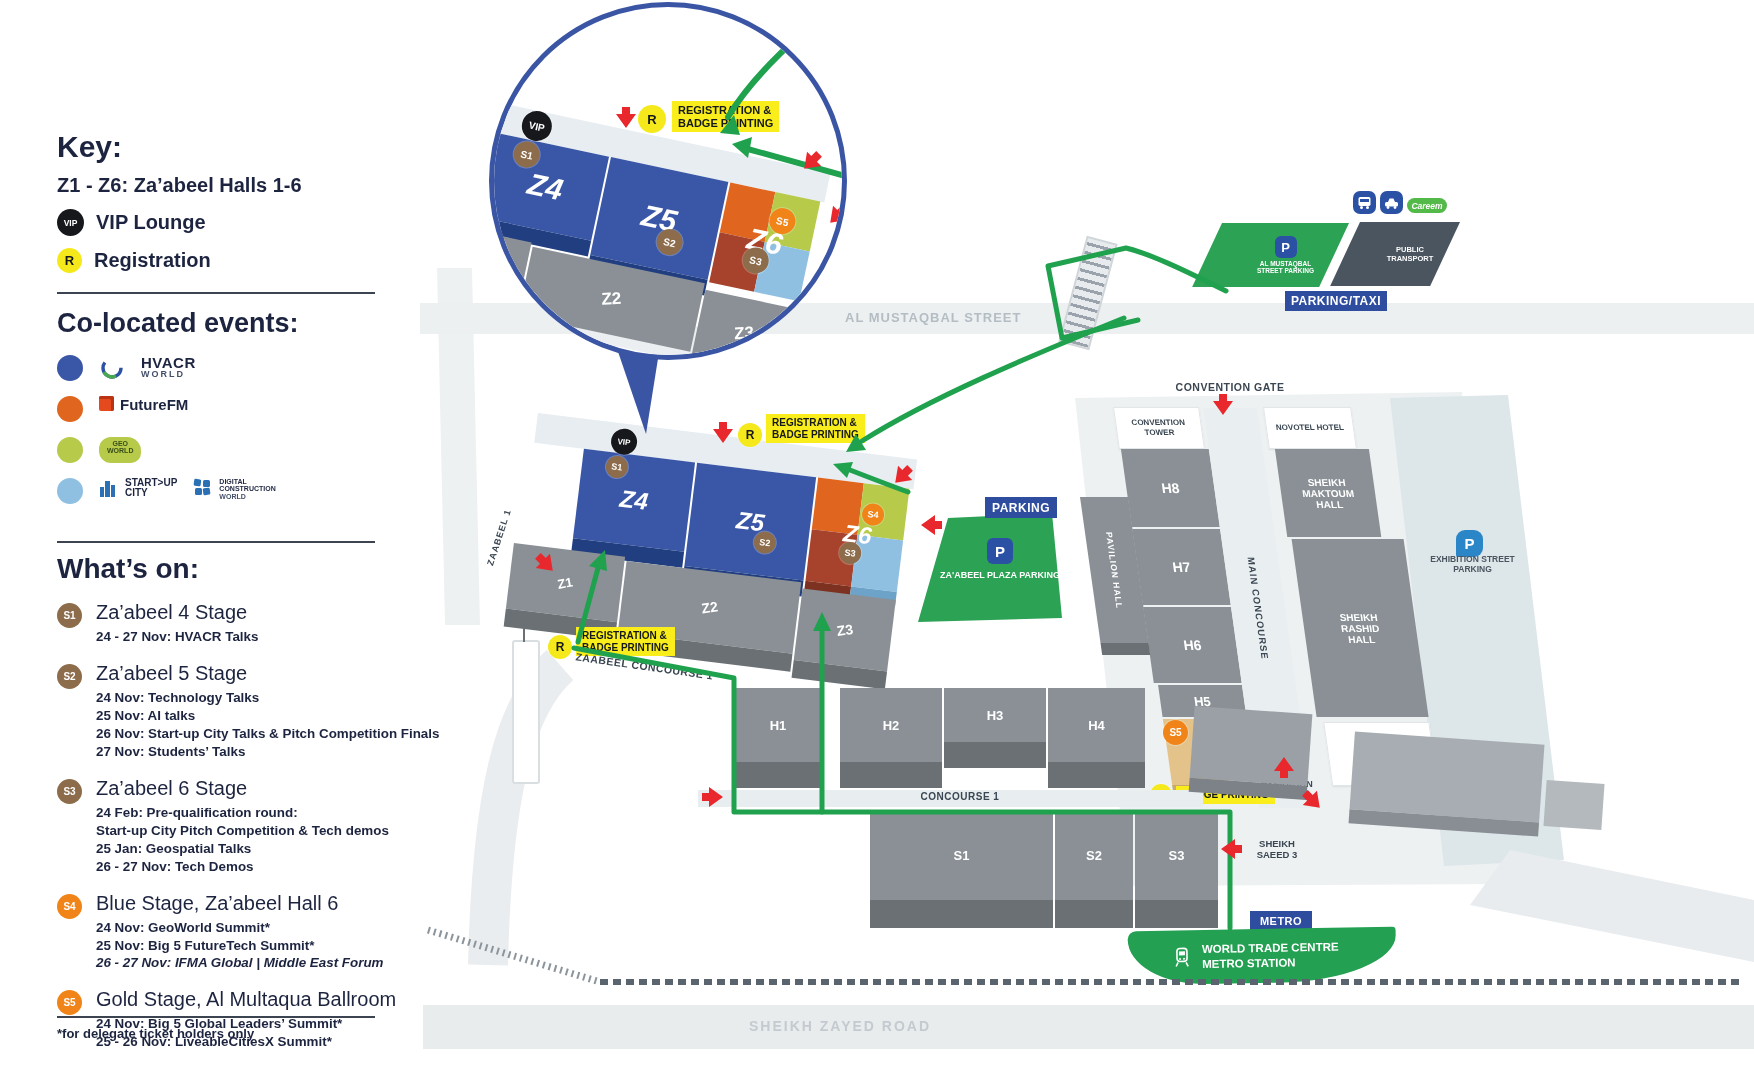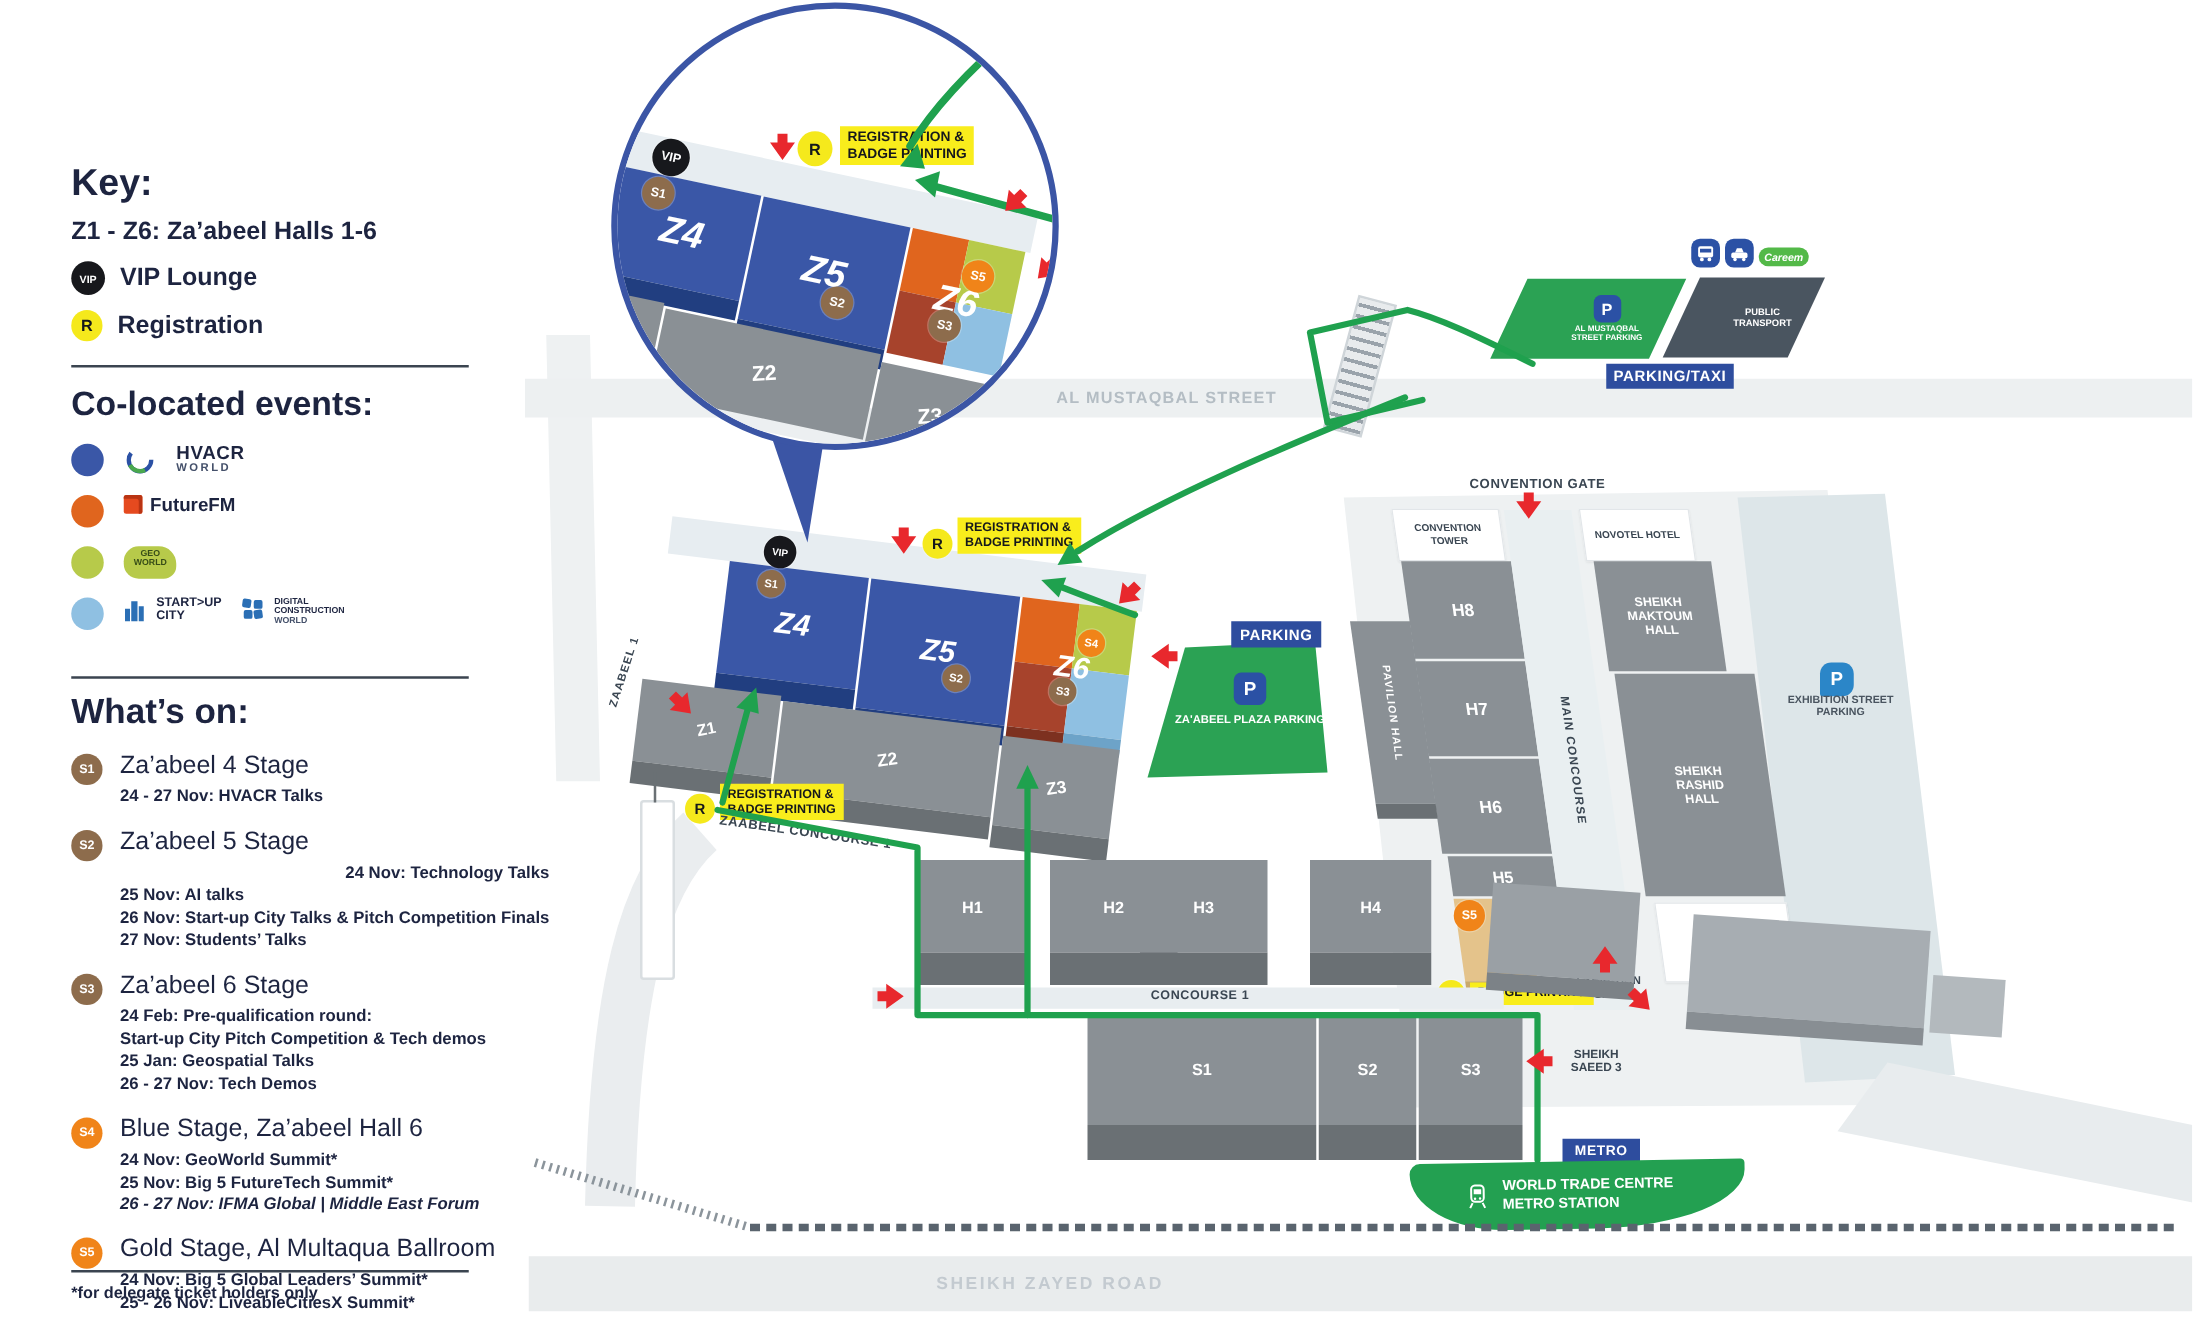--- a/index.html
+++ b/index.html
@@ -126,21 +126,21 @@
       <span>
         <span class="tt" style="display:block;">Za’abeel 4 Stage</span>
         <span class="ln" style="display:block;">24 - 27 Nov: HVACR Talks</span>
       </span>
     </div>
 
     <div class="stage">
       <span class="cbadge" style="width:25px;height:25px;background:#8d6c4c;font-size:10px;margin-top:2px;">S2</span>
       <span>
         <span class="tt" style="display:block;">Za’abeel 5 Stage</span>
-        <span class="ln" style="display:block;text-align:right;">24 Nov: Technology Talks</span>
+        <span class="ln" style="display:block;">24 Nov: Technology Talks</span>
         <span class="ln" style="display:block;">25 Nov: AI talks</span>
         <span class="ln" style="display:block;">26 Nov: Start-up City Talks &amp; Pitch Competition Finals</span>
         <span class="ln" style="display:block;">27 Nov: Students’ Talks</span>
       </span>
     </div>
 
     <div class="stage">
       <span class="cbadge" style="width:25px;height:25px;background:#8d6c4c;font-size:10px;margin-top:2px;">S3</span>
       <span>
         <span class="tt" style="display:block;">Za’abeel 6 Stage</span>
@@ -328,21 +328,21 @@
   <div class="abs" style="left:940px;top:570px;width:120px;text-align:center;color:#fff;font-size:9px;font-weight:800;">ZA'ABEEL PLAZA PARKING</div>
 
   <div class="hall" style="left:736px;top:688px;width:84px;height:74px;background:#8a9095;font-size:13px;">
       <span>H1</span>
       <i class="f" style="height:26px;background:#6a7074;"></i>
     </div>
   <div class="hall" style="left:840px;top:688px;width:102px;height:74px;background:#8a9095;font-size:13px;">
       <span>H2</span>
       <i class="f" style="height:26px;background:#6a7074;"></i>
     </div>
-  <div class="hall" style="left:912px;top:688px;width:102px;height:74px;background:#8a9095;font-size:13px;">
+  <div class="hall" style="left:944px;top:688px;width:102px;height:54px;background:#8a9095;font-size:13px;">
       <span>H3</span>
       <i class="f" style="height:26px;background:#6a7074;"></i>
     </div>
   <div class="hall" style="left:1048px;top:688px;width:97px;height:74px;background:#8a9095;font-size:13px;">
       <span>H4</span>
       <i class="f" style="height:26px;background:#6a7074;"></i>
     </div>
 
   <div class="street" style="left:698px;top:790px;width:505px;height:17px;background:#e8edf0;"></div>
   <div class="mlab" style="left:880px;top:791px;width:160px;font-size:10px;letter-spacing:.5px;">CONCOURSE 1</div>

